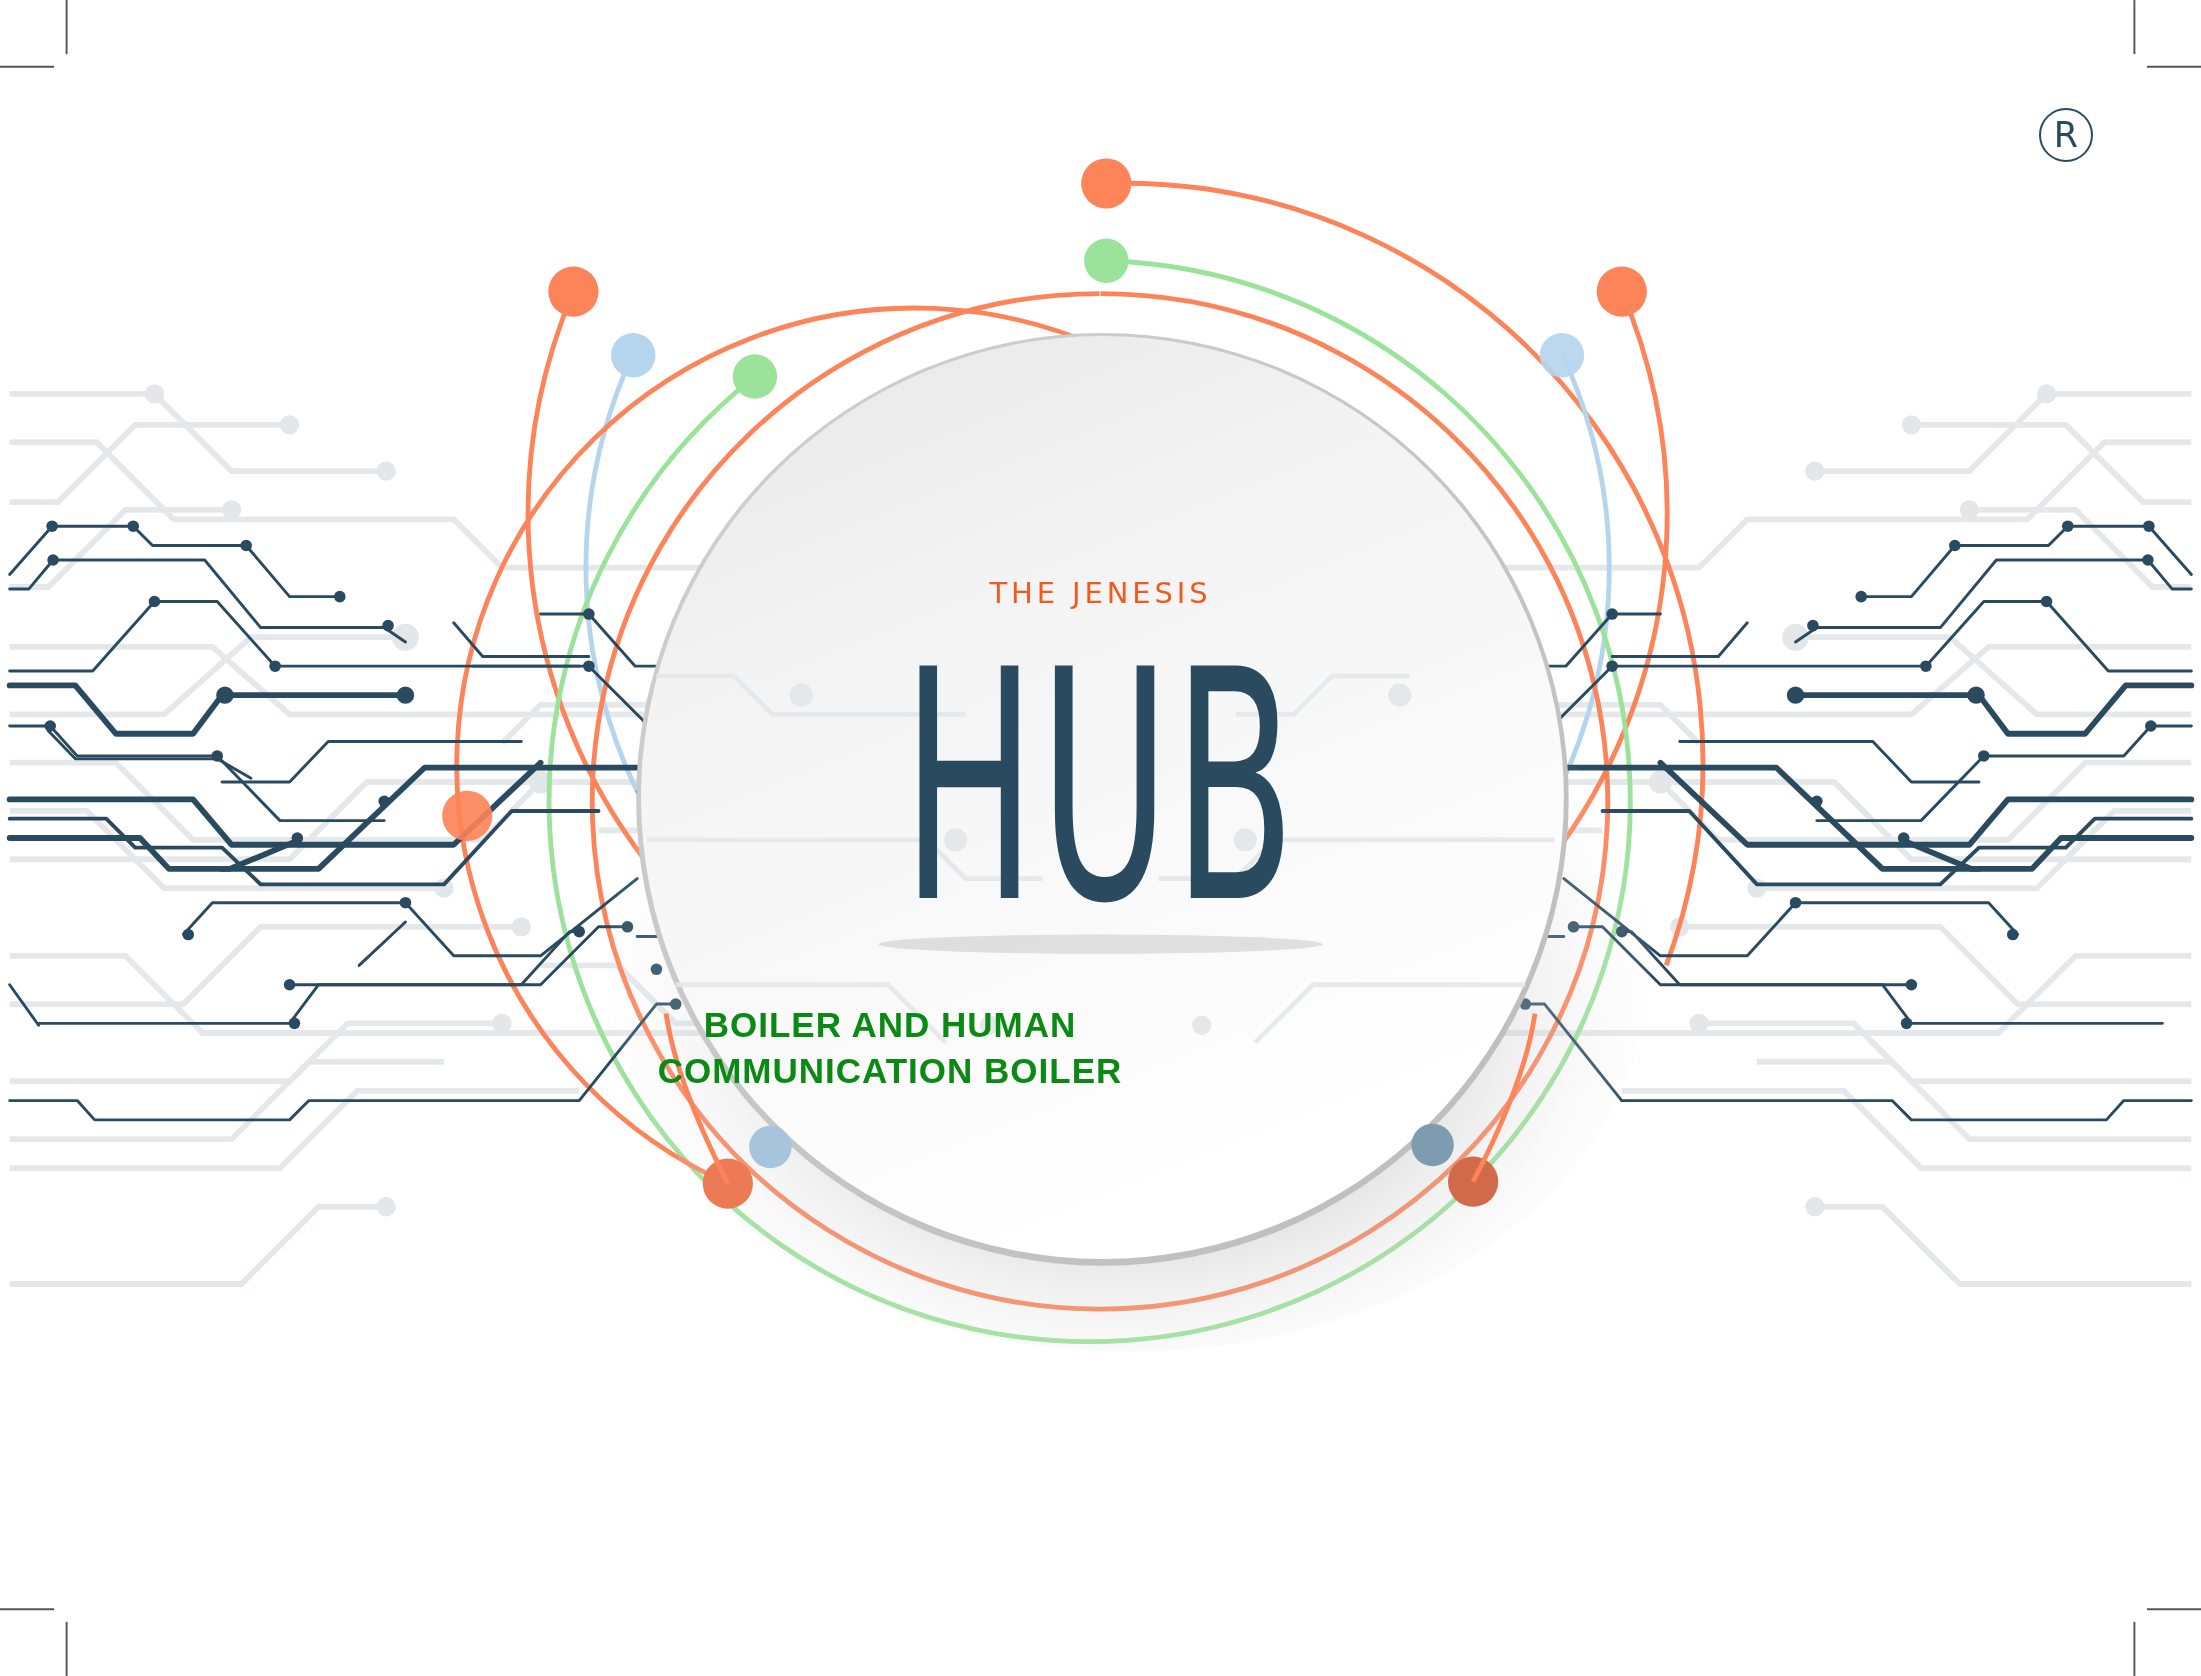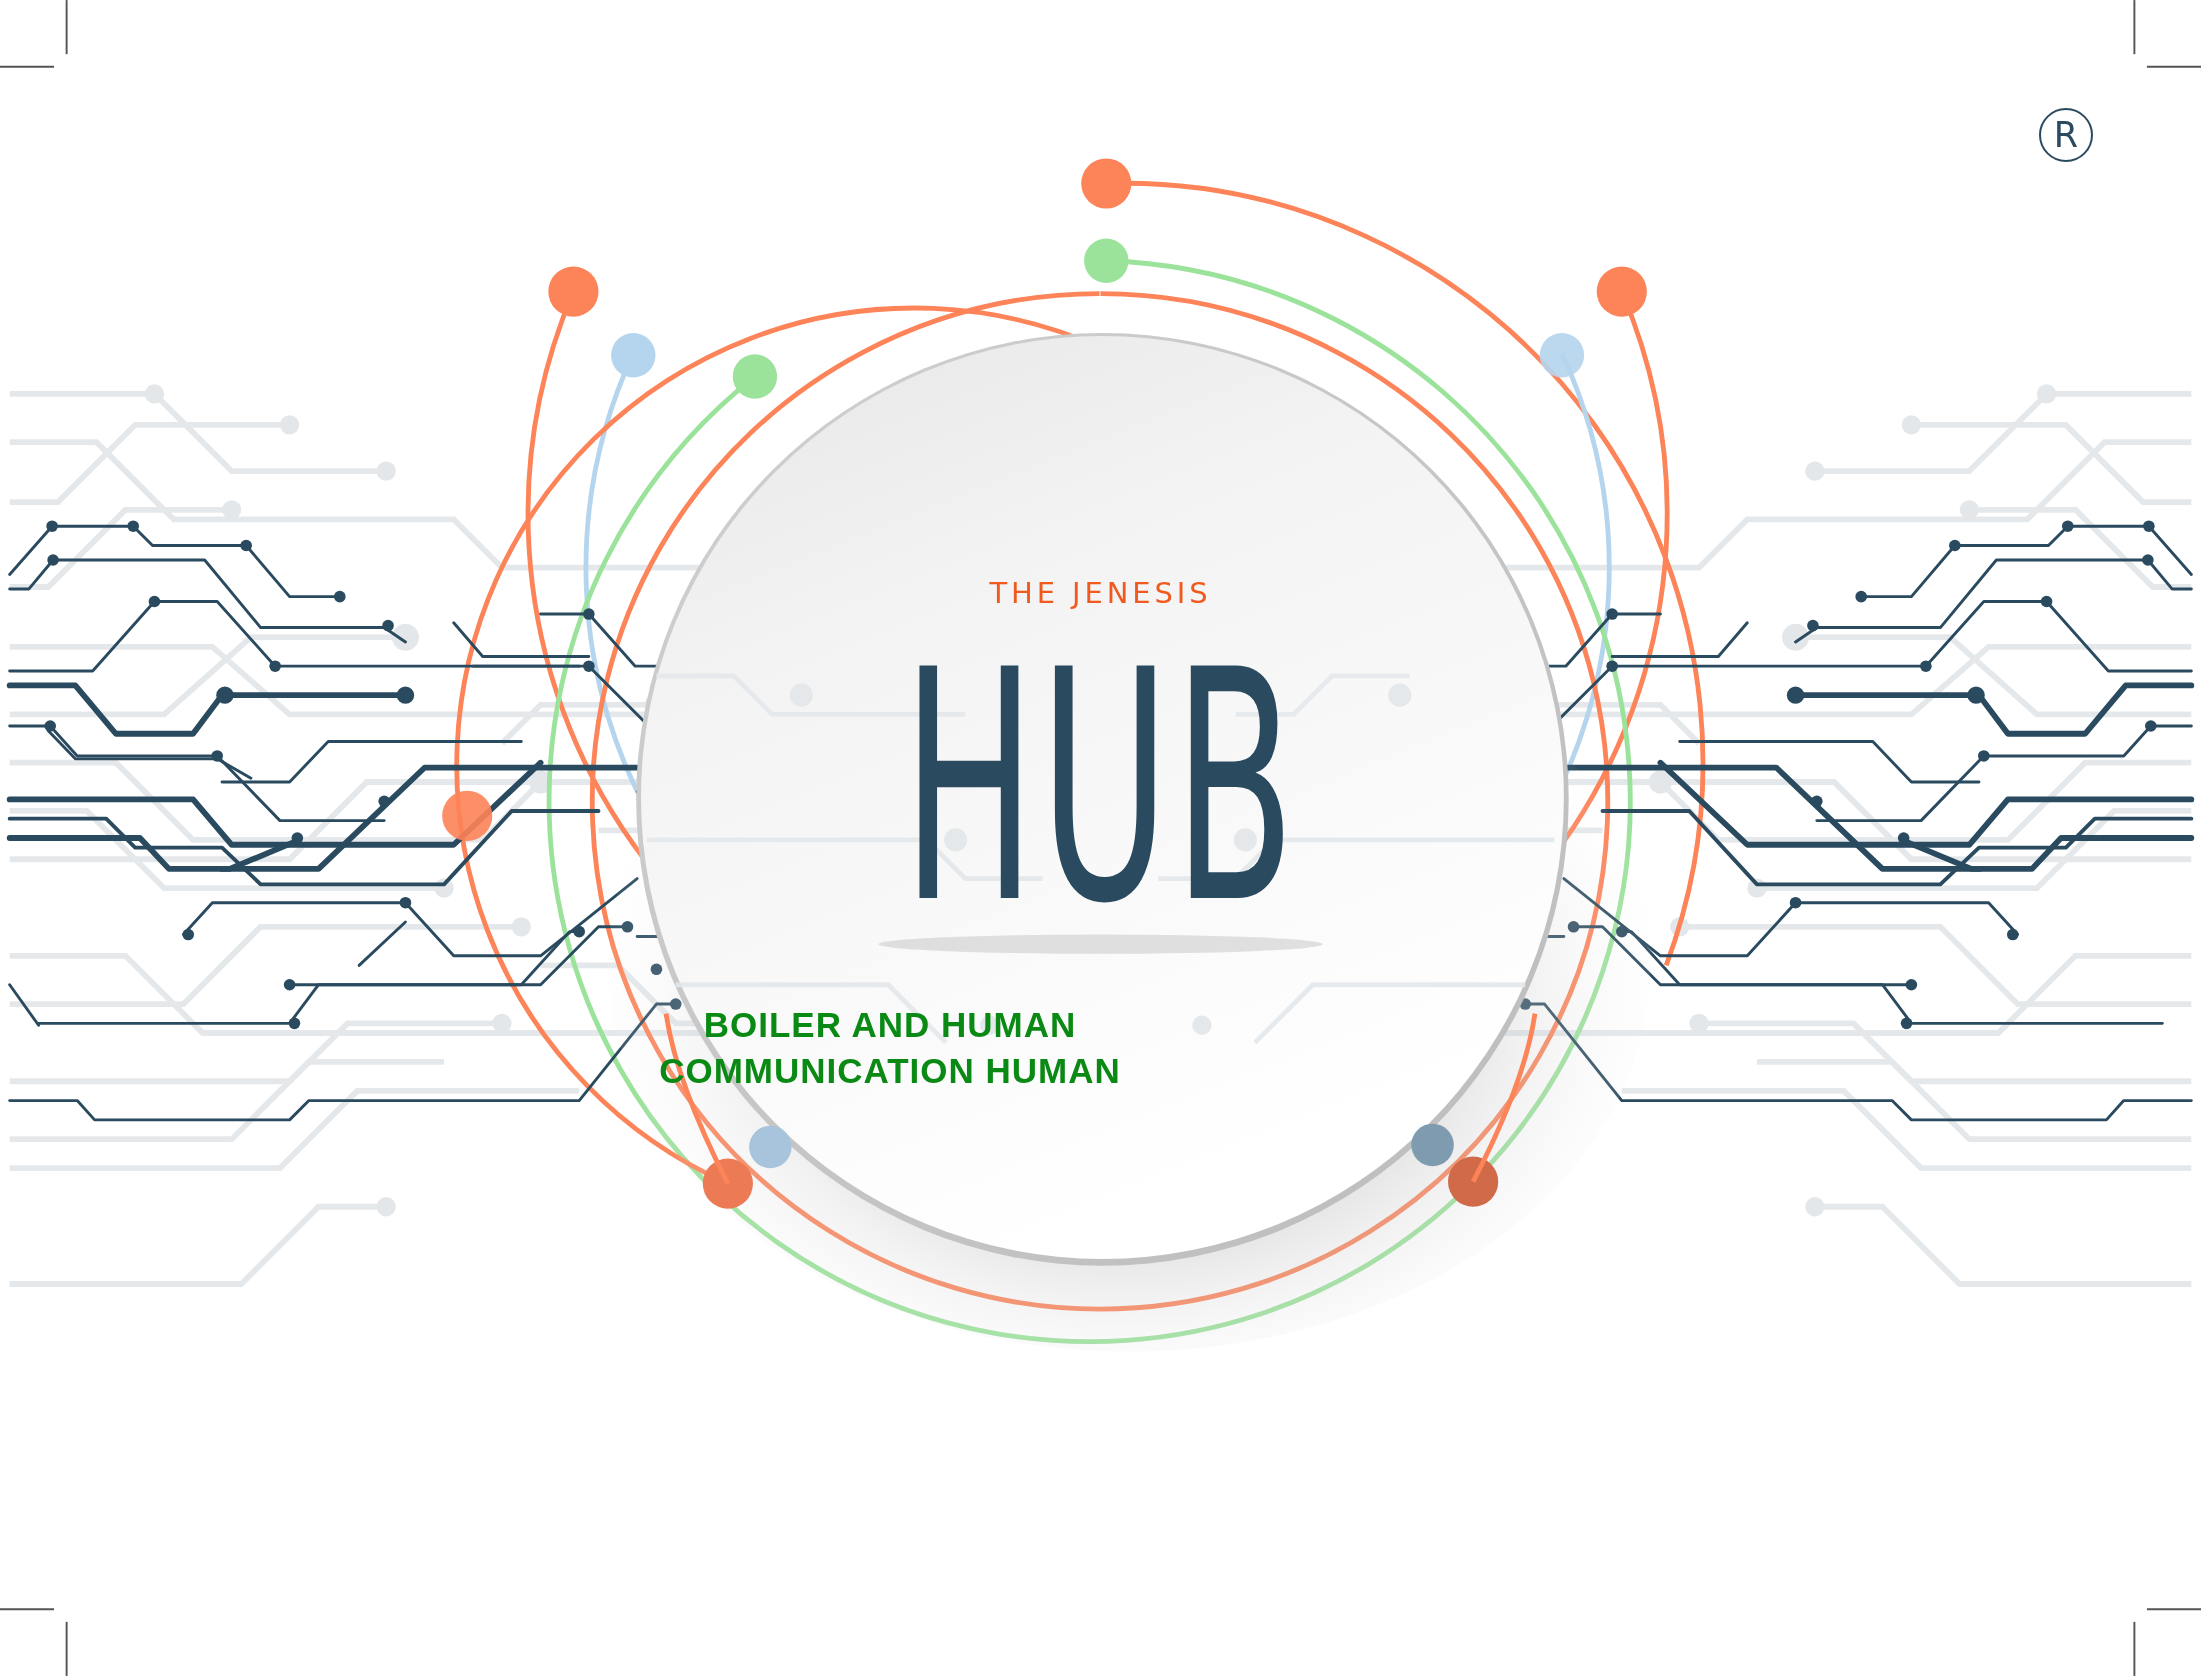--- a/index.html
+++ b/index.html
@@ -305,17 +305,17 @@
     <line x1="2224" y1="1667" x2="2280" y2="1667"></line>
     <line x1="2211" y1="1680" x2="2211" y2="1736"></line>
   </g>
 </svg>
 
 <div class="text-layer">
   <div class="brand">THE JENESIS</div>
   <div class="hub">HUB</div>
   <div class="tag">
     <div>BOILER AND HUMAN</div>
-    <div>COMMUNICATION HUMAN</div>
+    <div>COMMUNICATION BOILER</div>
   </div>
   <div class="reg">R</div>
 </div>
 
 
 </body></html>

